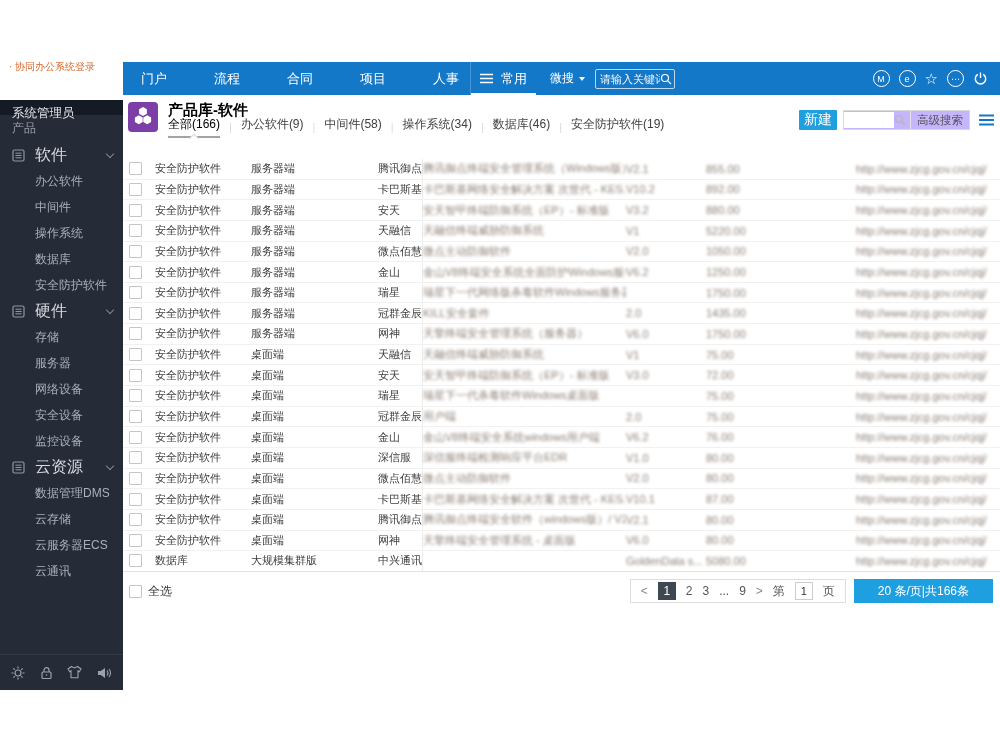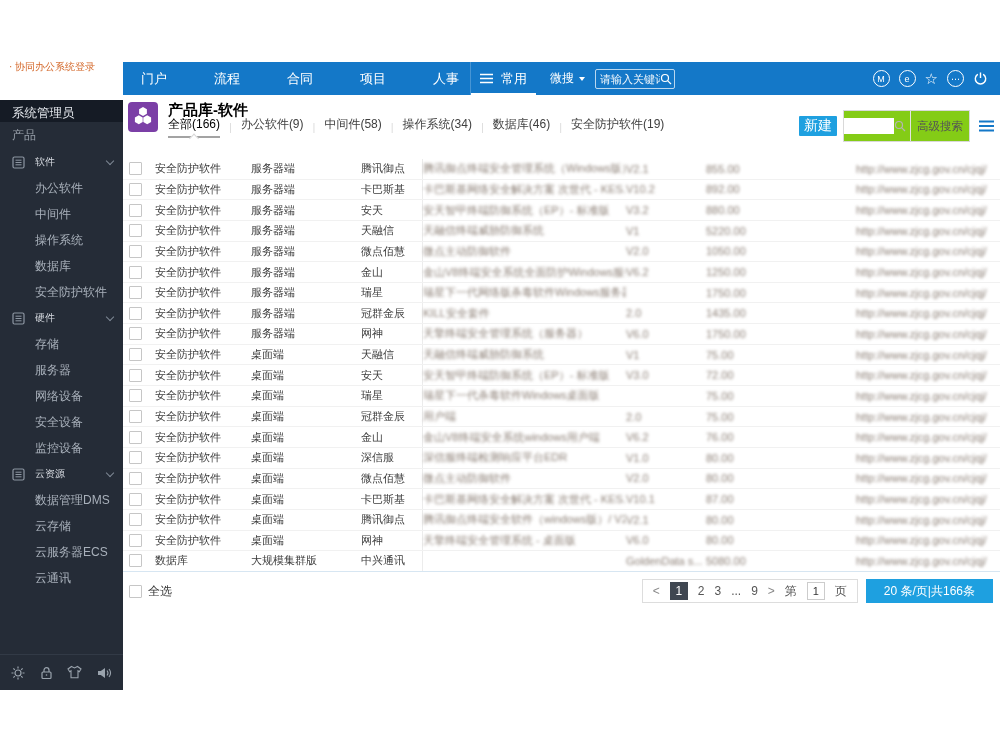--- a/index.html
+++ b/index.html
@@ -26,23 +26,23 @@
   .nav-search{margin-left:10px;width:80px;height:20px;border:1px solid rgba(255,255,255,.7);
     border-radius:2px;display:flex;align-items:center;padding:0 4px;box-sizing:border-box;}
   .nav-search input{background:transparent;border:0;outline:0;color:#fff;font-size:11px;width:60px;padding:0;}
   .nav-search input::placeholder{color:rgba(255,255,255,.95);}
   .top-icons{margin-left:auto;display:flex;gap:9px;align-items:center;padding-right:12px;}
   .tico{cursor:pointer;display:inline-flex;align-items:center;justify-content:center;}
   .tico.circ{width:15px;height:15px;border:1px solid #fff;border-radius:50%;color:#fff;font-size:9px;line-height:14px;}
   .tico.star{font-size:15px;color:#fff;line-height:15px;}
   
   .sidebar{position:absolute;left:0;top:100px;width:123px;height:590px;background:#252c37;}
-  .s-admin{height:22px;line-height:27px;background:#151b25;color:#e4e8ed;font-size:12.5px;padding-left:12px;}
+  .s-admin{height:15px;line-height:27px;background:#151b25;color:#e4e8ed;font-size:12.5px;padding-left:12px;}
   .s-module{height:27px;line-height:27px;color:#98a0aa;font-size:12px;padding-left:12px;}
-  .side-group{height:26px;display:flex;align-items:center;padding:0 10px 0 12px;color:#d6dae0;font-size:10px;cursor:pointer;}
+  .side-group{height:26px;display:flex;align-items:center;padding:0 10px 0 12px;color:#d6dae0;font-size:16px;cursor:pointer;}
   .gicon{margin-right:10px;display:flex;}
   .glabel{flex:1;}
   .chev{width:5px;height:5px;border-right:1px solid #7e8894;border-bottom:1px solid #7e8894;
     transform:rotate(45deg);margin-top:-3px;}
   .side-item{height:26px;line-height:26px;padding-left:35px;color:#a9b1bb;font-size:12px;cursor:pointer;}
   .side-footer{position:absolute;bottom:0;left:0;right:0;height:35px;border-top:1px solid #323a46;
     display:flex;align-items:center;justify-content:space-around;padding:0 4px;}
   .fico{cursor:pointer;display:flex;}
   
   .main{position:absolute;left:123px;top:95px;width:877px;height:595px;background:#fff;}
@@ -51,53 +51,53 @@
   .page-title{position:absolute;left:45px;top:6px;font-size:15px;font-weight:bold;color:#000000;}
   .tabs{position:absolute;left:45px;bottom:0;display:flex;align-items:flex-end;}
   .tab{font-size:12px;color:#404040;padding-bottom:5px;position:relative;cursor:pointer;white-space:nowrap;}
   .tab.active{color:#000000;border-bottom:2px solid #a3a3a3;padding-bottom:3px;}
   .tab.active::after{content:'';position:absolute;bottom:-6px;left:50%;width:6px;height:6px;background:#fff;
     border-left:1px solid #d8d8d8;border-top:1px solid #d8d8d8;transform:translateX(-50%) rotate(45deg);}
   .tabsep{color:#dcdcdc;margin:0 9px;font-size:11px;padding-bottom:5px;}
   .controls{position:absolute;right:6px;top:15px;display:flex;align-items:center;gap:6px;}
   .btn-new{width:38px;height:20px;background:#1ea0e0;color:#fff;font-size:14px;display:flex;
     align-items:center;justify-content:center;border-radius:1px;cursor:pointer;}
-  .search-group{height:32px;border:1px solid #d9d9d9;display:flex;align-items:center;background:#84cc16;box-sizing:border-box;}
+  .search-group{height:20px;border:1px solid #d9d9d9;display:flex;align-items:center;background:#c4b5fd;box-sizing:border-box;}
   .sg-input{width:44px;height:16px;border:0;outline:0;font-size:11px;padding:0 3px;}
   .sg-mag{display:flex;padding-right:4px;}
   .adv{font-size:11.5px;color:#555;padding:0 6px;border-left:1px solid #e3e3e3;height:100%;
     display:flex;align-items:center;cursor:pointer;white-space:nowrap;}
   .view-ico{display:flex;cursor:pointer;margin-left:3px;}
   
   .grid{display:grid;grid-template-columns:26px 96px 110px 62px 203px 80px 150px 1fr;
     align-items:center;padding-left:6px;box-sizing:border-box;}
   .thead{position:absolute;top:43px;left:0;right:0;height:21px;background:#f4f6f8;border-bottom:1px solid #bcdcf5;}
   .th{font-size:11px;color:#4c4c4c;white-space:nowrap;}
   .tbody{position:absolute;top:64px;left:0;right:0;}
   .trow{height:20.65px;border-bottom:1px solid #f1f1f1;cursor:pointer;}
   .trow:last-child{border-bottom:1px solid #d7e6f2;}
   .td{font-size:11px;color:#3d3d3d;white-space:nowrap;overflow:hidden;}
-  .td-brand{border-right:1px solid #ececec;height:100%;display:flex;align-items:center;}
+  .td-brand{border-right:1px solid #ececec;height:100%;display:flex;align-items:center;margin-left:17px;}
   .bl{color:#8d8077;filter:blur(1.5px);}
   .blh{color:#6d655e;filter:blur(1.4px);}
   .cb{width:11px;height:11px;border:1px solid #c6c6c6;border-radius:1px;background:#fff;display:inline-block;cursor:pointer;}
   
   .tfoot{position:absolute;top:483px;left:0;right:0;height:26px;display:flex;align-items:center;
     padding:0 7px 0 6px;box-sizing:border-box;}
   .select-all{display:flex;align-items:center;gap:6px;font-size:12px;color:#333;}
   .pager{margin-left:auto;display:flex;align-items:center;gap:10px;border:1px solid #ddd;height:24px;
     padding:0 10px;font-size:12px;color:#555;box-sizing:border-box;}
   .pg{cursor:pointer;}
   .pg.active{width:18px;height:18px;background:#3f4751;color:#fff;display:flex;align-items:center;justify-content:center;}
   .pnav{color:#888;cursor:pointer;}
   .jmp{color:#555;}
   .jbox{width:16px;height:16px;border:1px solid #ccc;display:flex;align-items:center;justify-content:center;
     font-size:11px;color:#333;cursor:text;}
   .size-info{margin-left:8px;background:#1ea0e0;color:#fff;height:24px;display:flex;align-items:center;
-    padding:0 18px;font-size:12px;box-sizing:border-box;white-space:nowrap;}
+    padding:0 24px;font-size:12px;box-sizing:border-box;white-space:nowrap;}
 </style>
 </head>
 <body>
 
 <div class="canvas">
 
   <div class="brand">
     <div class="brand-login">· 协同办公系统登录</div>
   </div>
 

